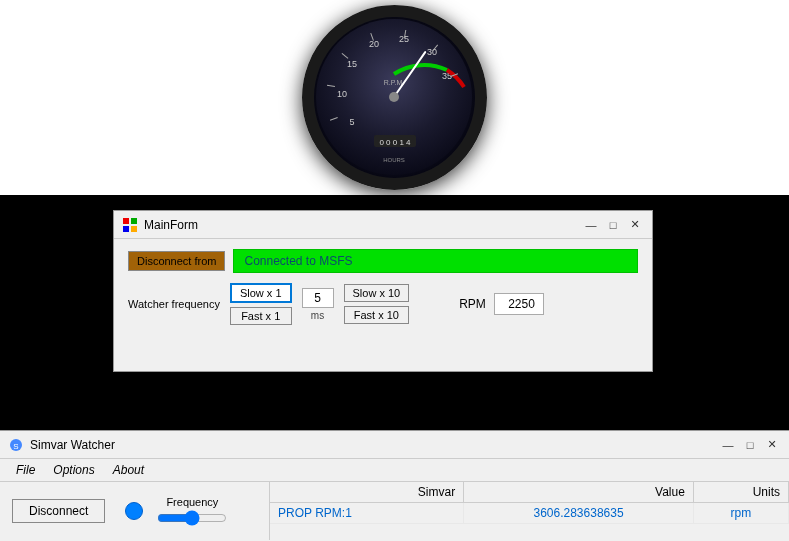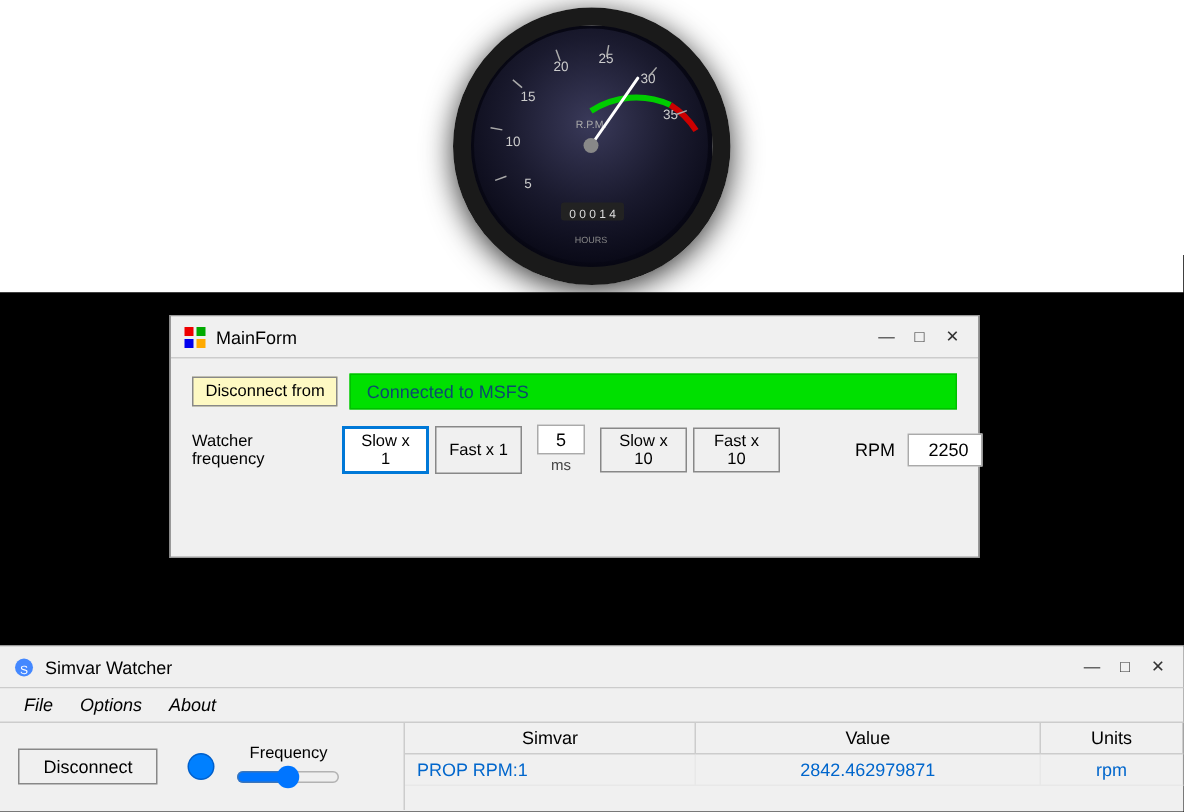--- a/index.html
+++ b/index.html
@@ -104,21 +104,21 @@
 
     .row-connect {
       display: flex;
       align-items: center;
       gap: 8px;
       margin-bottom: 10px;
     }
 
     .btn-disconnect {
       padding: 3px 8px;
-      background: #fef9c3;
+      background: #a16207;
       border: 1px solid #888;
       cursor: pointer;
       font-size: 11px;
       min-width: 90px;
     }
 
     .status-connected {
       flex: 1;
       background: #00e000;
       padding: 4px 10px;
@@ -134,20 +134,21 @@
     }
 
     .freq-label {
       font-size: 11px;
       color: #000;
       min-width: 90px;
     }
 
     .freq-col {
       display: flex;
+      flex-direction: column;
       gap: 4px;
     }
 
     .btn-freq {
       padding: 2px 8px;
       background: #f0f0f0;
       border: 1px solid #888;
       cursor: pointer;
       font-size: 11px;
       min-width: 58px;
@@ -305,21 +306,21 @@
       width: 100%;
       border-collapse: collapse;
       font-size: 12px;
     }
 
     thead th {
       background: #f0f0f0;
       border-bottom: 1px solid #ccc;
       border-right: 1px solid #ccc;
       padding: 3px 8px;
-      text-align: center;
+      text-align: right;
       font-weight: normal;
       color: #000;
     }
 
     tbody td {
       border-bottom: 1px solid #e8e8e8;
       border-right: 1px solid #e8e8e8;
       padding: 3px 8px;
       text-align: center;
     }
@@ -487,20 +488,20 @@
         <thead>
           <tr>
             <th>Simvar</th>
             <th>Value</th>
             <th>Units</th>
           </tr>
         </thead>
         <tbody>
           <tr>
             <td class="td-simvar">PROP RPM:1</td>
-            <td class="td-value">2842.462979871</td>
+            <td class="td-value">3606.283638635</td>
             <td class="td-units">rpm</td>
           </tr>
         </tbody>
       </table>
     </div>
   </div>
 </div>
 
 </body></html>

